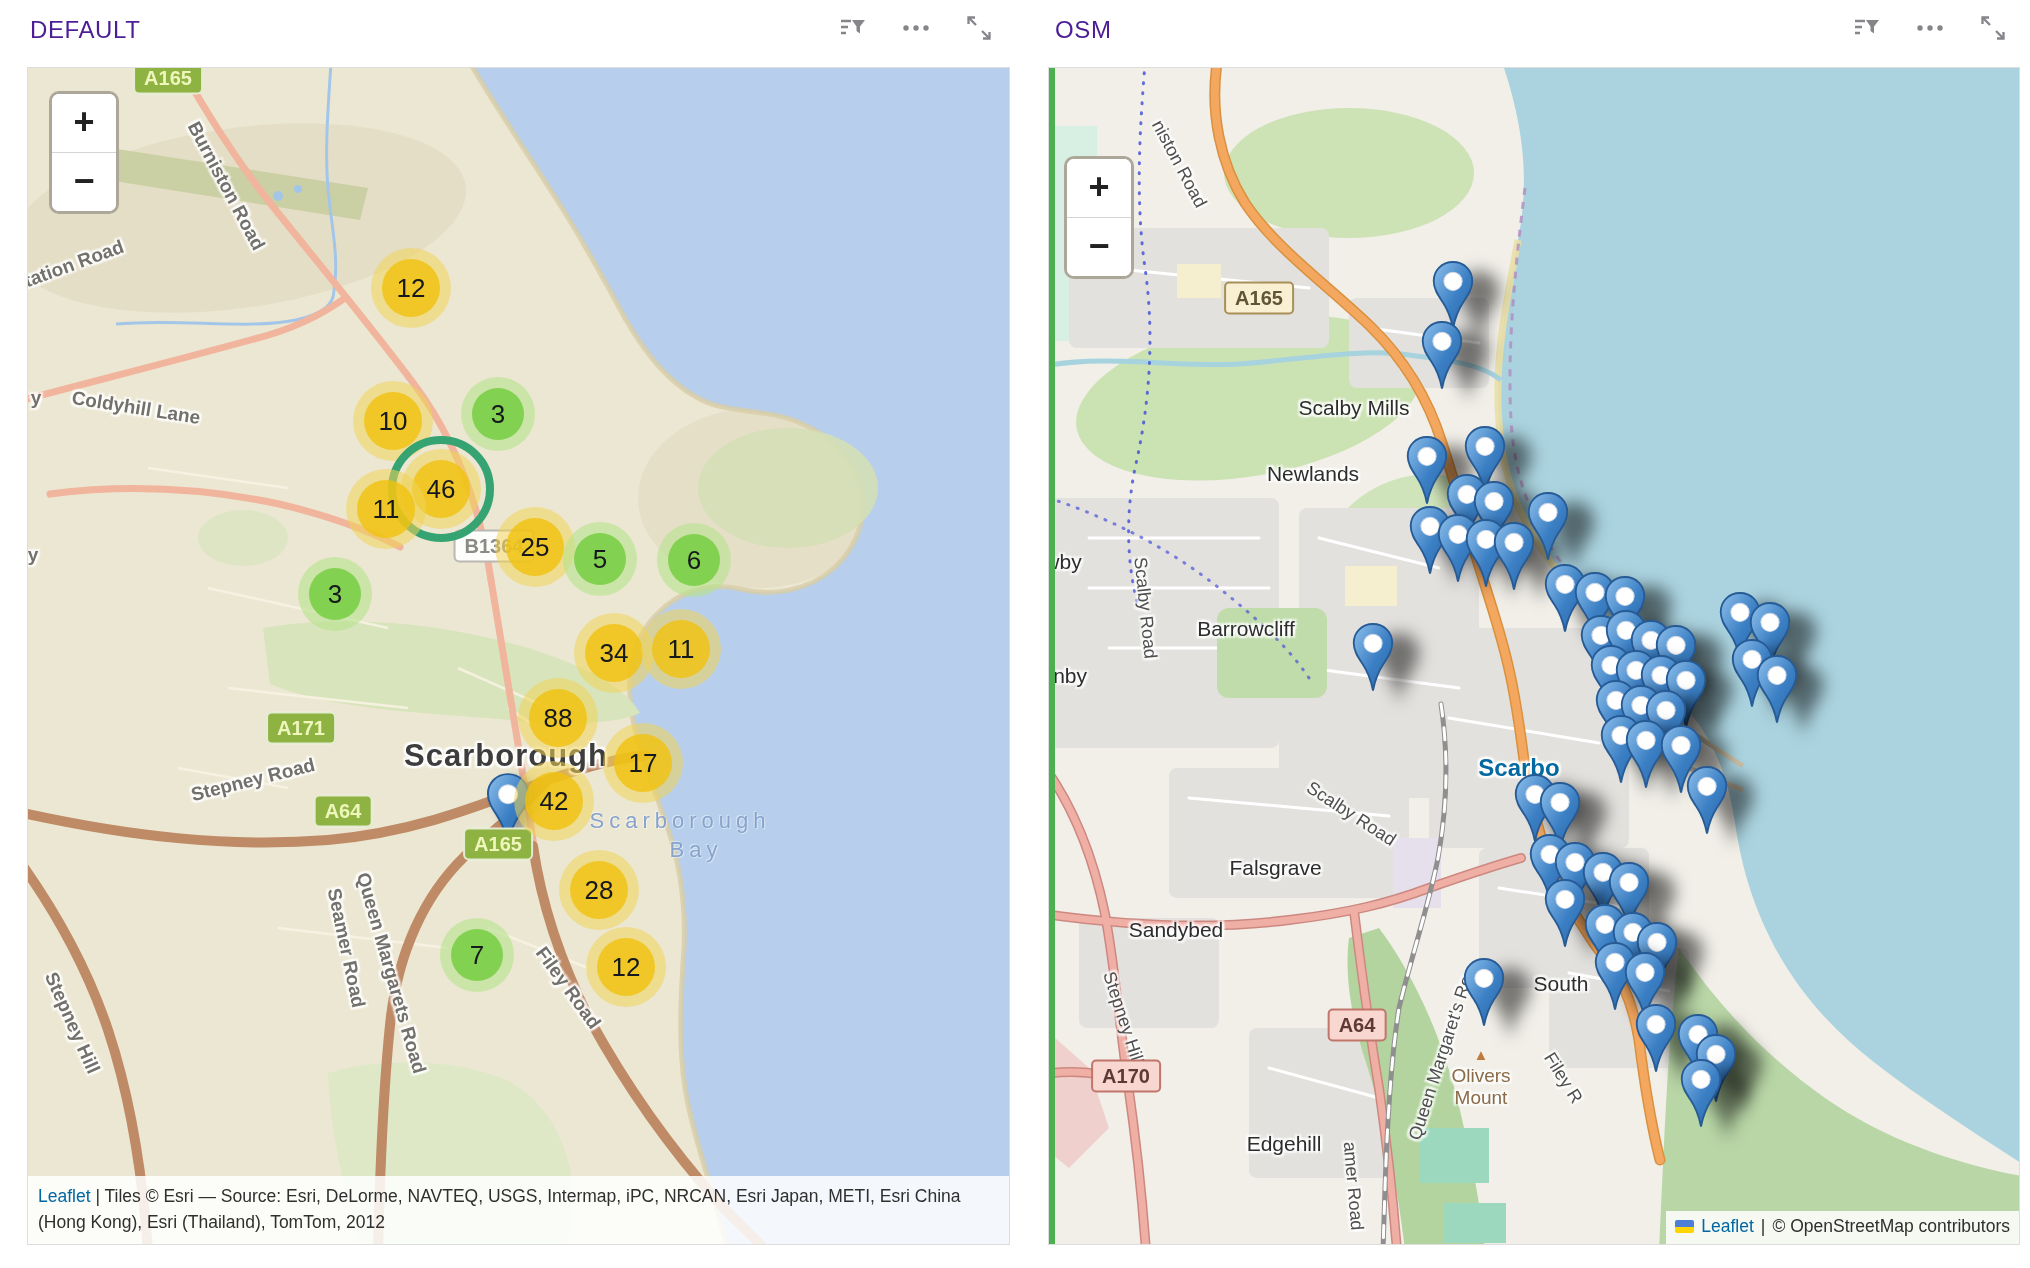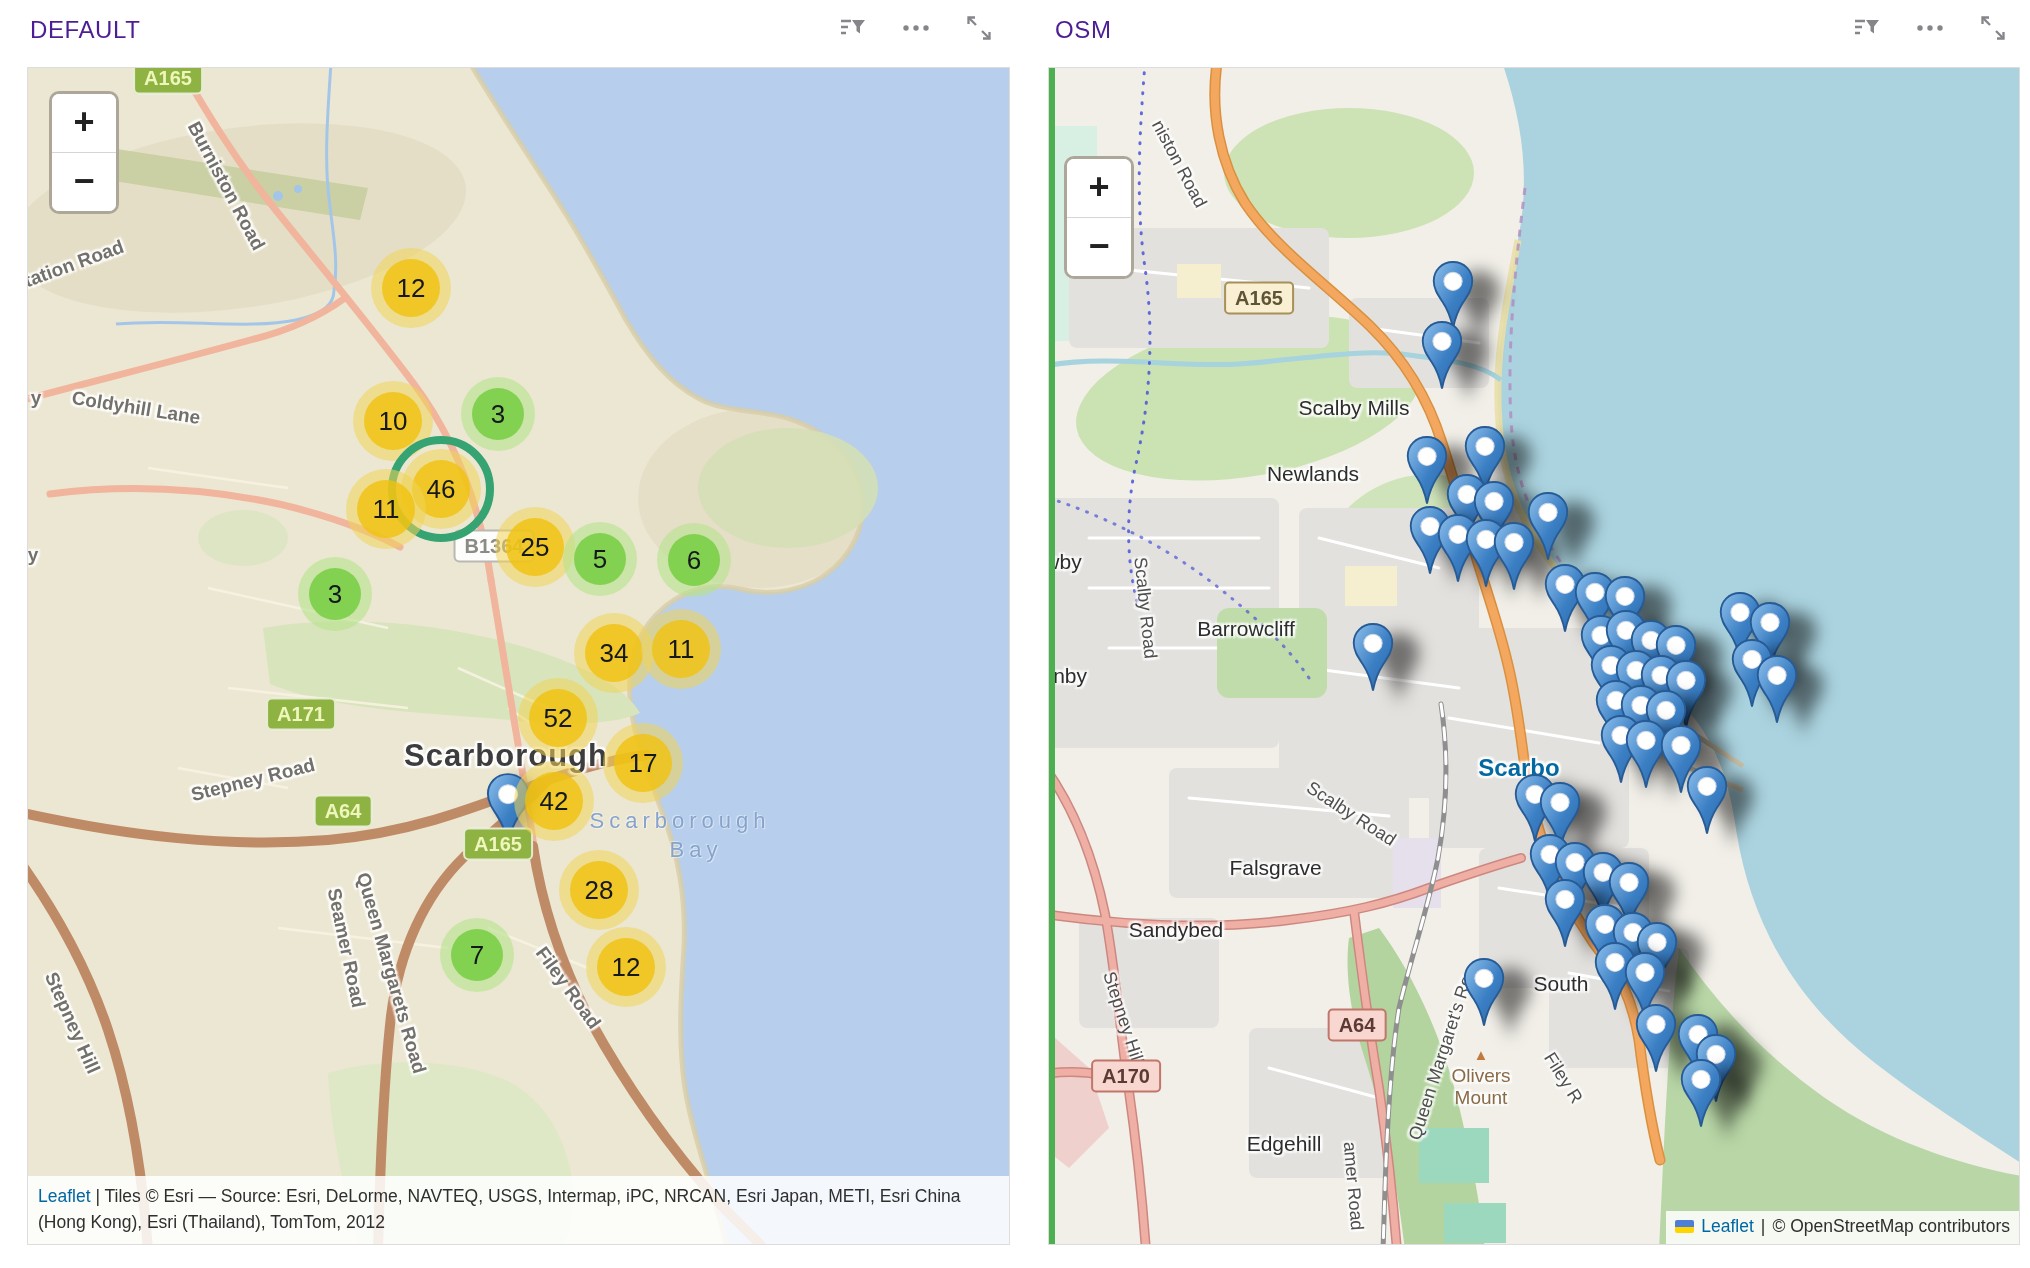--- a/index.html
+++ b/index.html
@@ -160,21 +160,21 @@
     <div class="layer pin-layer" id="left-pins">
         <div class="pin" style="left: 480px; top: 778px;">
           <svg viewBox="0 0 26 42">
             <path d="M13 1.2 C6.3 1.2 1.6 6.3 1.6 12.4 C1.6 16.9 3.8 20.2 6.7 24.6 C9.6 29 11.7 33.6 13 40.5 C14.3 33.6 16.4 29 19.3 24.6 C22.2 20.2 24.4 16.9 24.4 12.4 C24.4 6.3 19.7 1.2 13 1.2 Z" fill="url(#ping)" stroke="#275b96" stroke-width="1.1"></path>
             <circle cx="13" cy="12.6" r="5.4" fill="#fff" stroke="#cfd8e6" stroke-width="0.6"></circle>
           </svg>
         </div>
       </div>
     <div class="layer badge-layer" id="left-badges">
         <div class="badge b-g" style="left: 140px; top: 10px;">A165</div>
-        <div class="badge b-g" style="left: 273px; top: 646px;">A171</div>
+        <div class="badge b-g" style="left: 273px; top: 660px;">A171</div>
         <div class="badge b-g" style="left: 315px; top: 743px;">A64</div>
         <div class="badge b-g" style="left: 470px; top: 776px;">A165</div>
         <div class="badge b-w" style="left: 466px; top: 478px;">B1364</div>
       </div>
     <div class="layer cl-layer" id="left-clusters">
         <div class="cluster medium" style="left: 383px; top: 220px;">
           <span class="cnt">12</span>
         </div>
         <div class="cluster medium" style="left: 365px; top: 353px;">
           <span class="cnt">10</span>
@@ -200,21 +200,21 @@
         <div class="cluster small" style="left: 307px; top: 526px;">
           <span class="cnt">3</span>
         </div>
         <div class="cluster medium" style="left: 586px; top: 585px;">
           <span class="cnt">34</span>
         </div>
         <div class="cluster medium" style="left: 653px; top: 581px;">
           <span class="cnt">11</span>
         </div>
         <div class="cluster medium" style="left: 530px; top: 650px;">
-          <span class="cnt">52</span>
+          <span class="cnt">88</span>
         </div>
         <div class="cluster medium" style="left: 615px; top: 695px;">
           <span class="cnt">17</span>
         </div>
         <div class="cluster medium" style="left: 526px; top: 733px;">
           <span class="cnt">42</span>
         </div>
         <div class="cluster medium" style="left: 571px; top: 822px;">
           <span class="cnt">28</span>
         </div>

